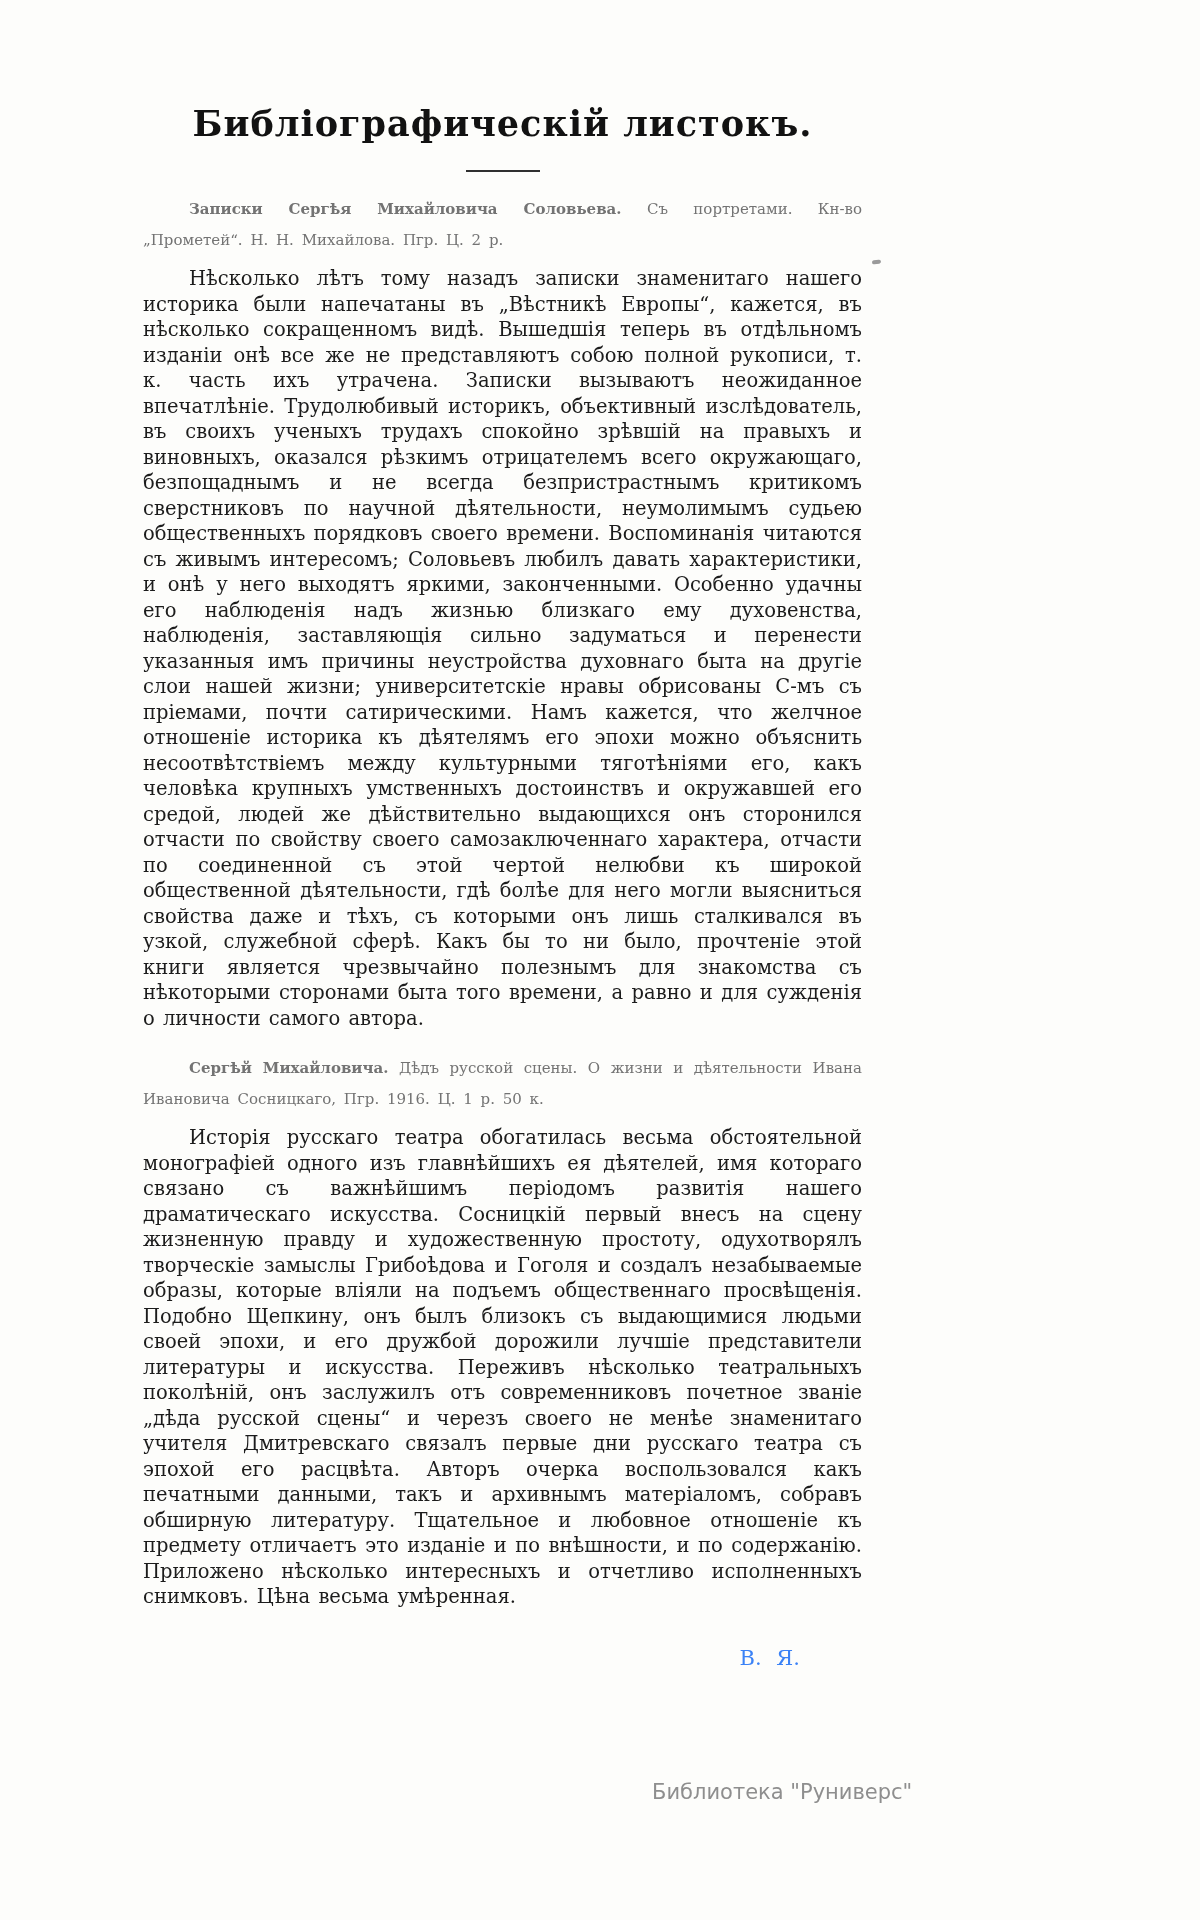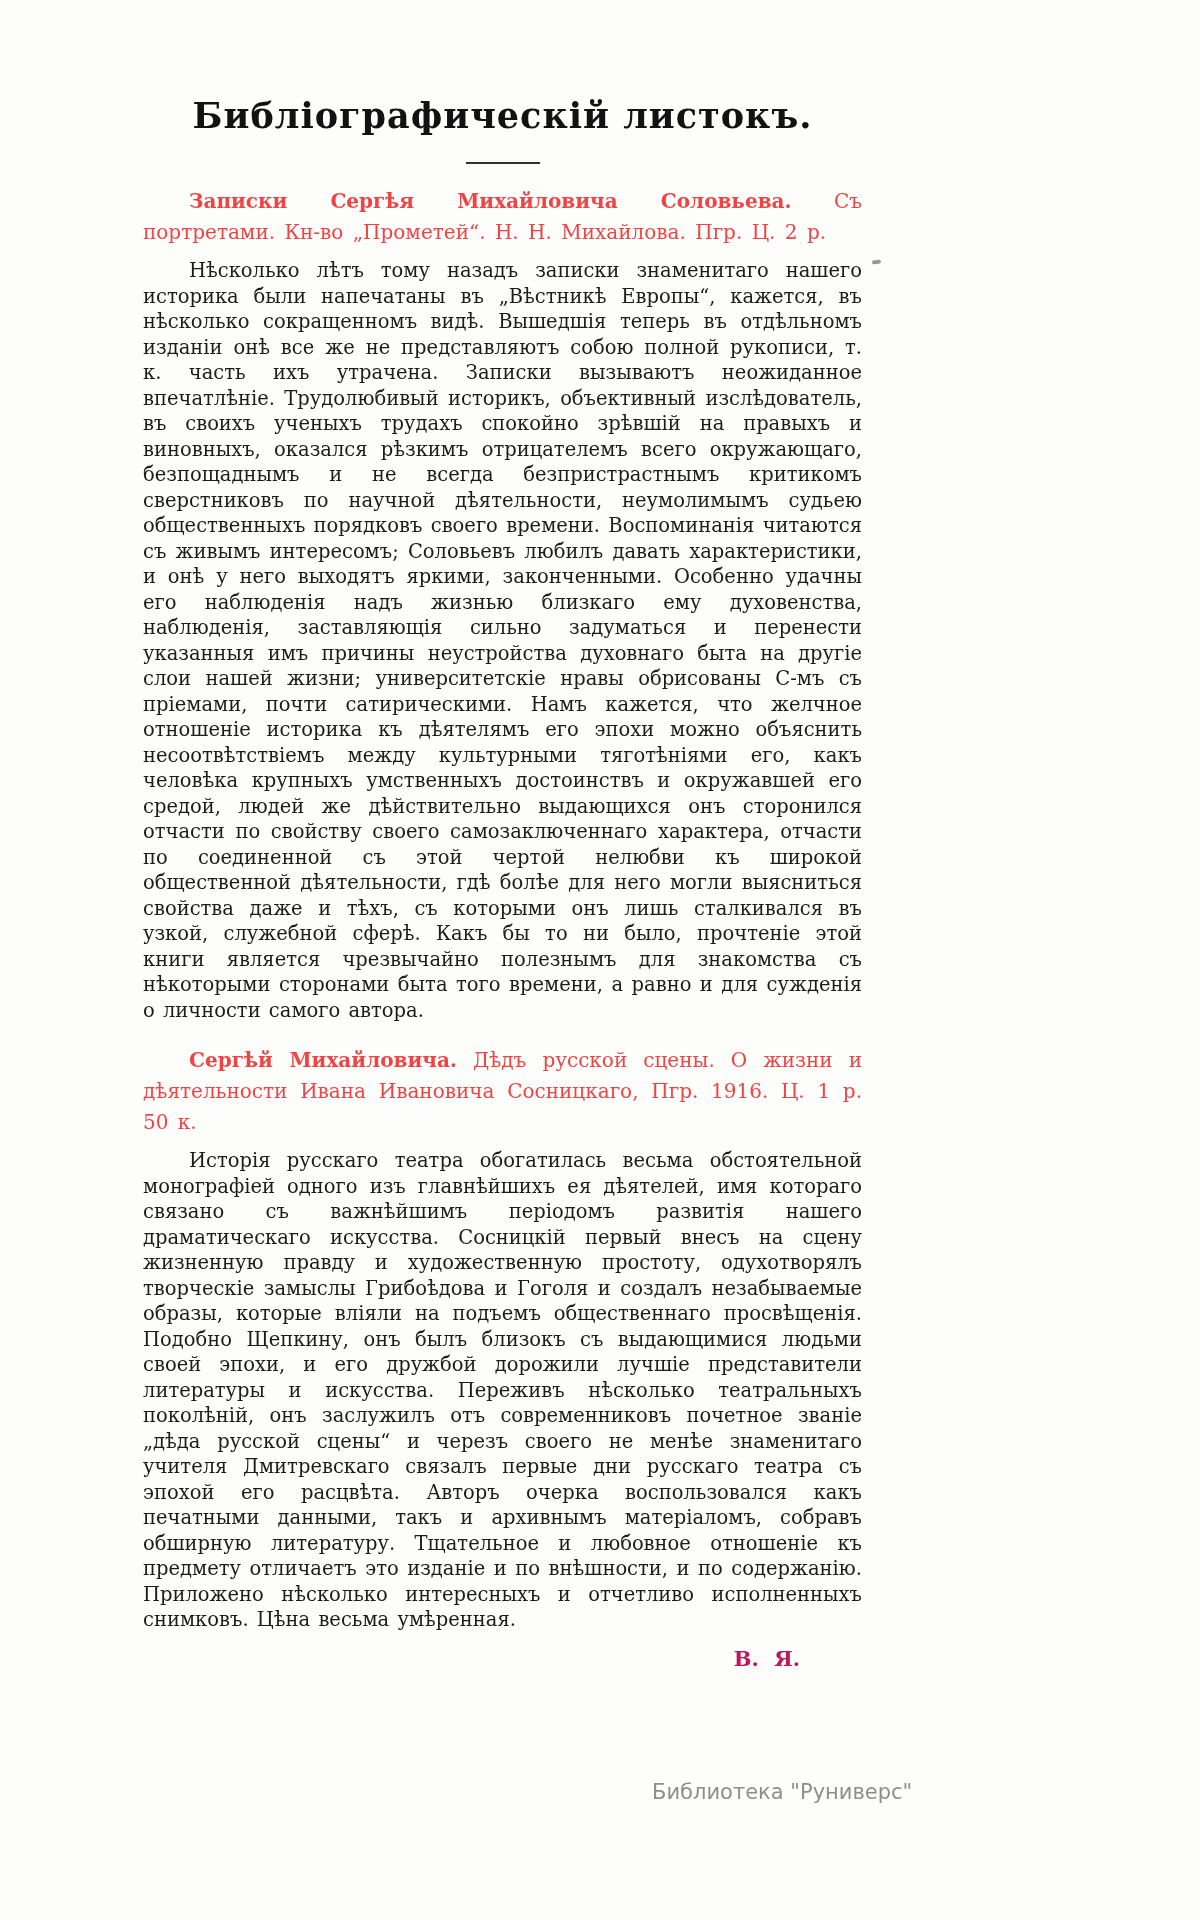--- a/index.html
+++ b/index.html
@@ -20,57 +20,57 @@
     left: 143px; top: 94px;
     width: 719px;
   }
   .page-title {
     font-size: 35px;
     line-height: 44px;
     font-weight: 700;
     text-align: center;
     letter-spacing: 1px;
     color: #121212;
-    margin: 0;
+    margin: 8px;
   }
   .title-rule {
     width: 74px; height: 0;
     border-top: 2px solid #303030;
     margin: 24px auto 22px auto;
   }
   .review-heading {
-    font-size: 20px;
+    font-size: 15px;
     line-height: 31px;
     text-align: justify;
     text-indent: 46px;
     word-spacing: 3px;
-    color: #ef4444;
+    color: #737373;
     margin: 0 0 10px 0;
   }
   .review-heading .bold { font-weight: 700; }
   .review-body {
     font-size: 19.5px;
     line-height: 25.5px;
     text-align: justify;
     text-indent: 46px;
     word-spacing: 2px;
     margin: 0 0 22px 0;
   }
   .signature {
     position: absolute;
     top: 1552px; left: 0;
     width: 719px;
     box-sizing: border-box;
     padding-right: 62px;
     text-align: right;
     font-size: 21px;
-    font-weight: 700;
+    font-weight: 400;
     word-spacing: 8px;
     margin: 0;
-    color: #be185d;
+    color: #3b82f6;
   }
   .watermark {
     position: absolute;
     left: 652px; top: 1780px;
     font-family: "DejaVu Sans", "Liberation Sans", sans-serif;
     font-size: 21px;
     color: #8e8e8e;
   }
   .scan-artifact {
     position: absolute;

